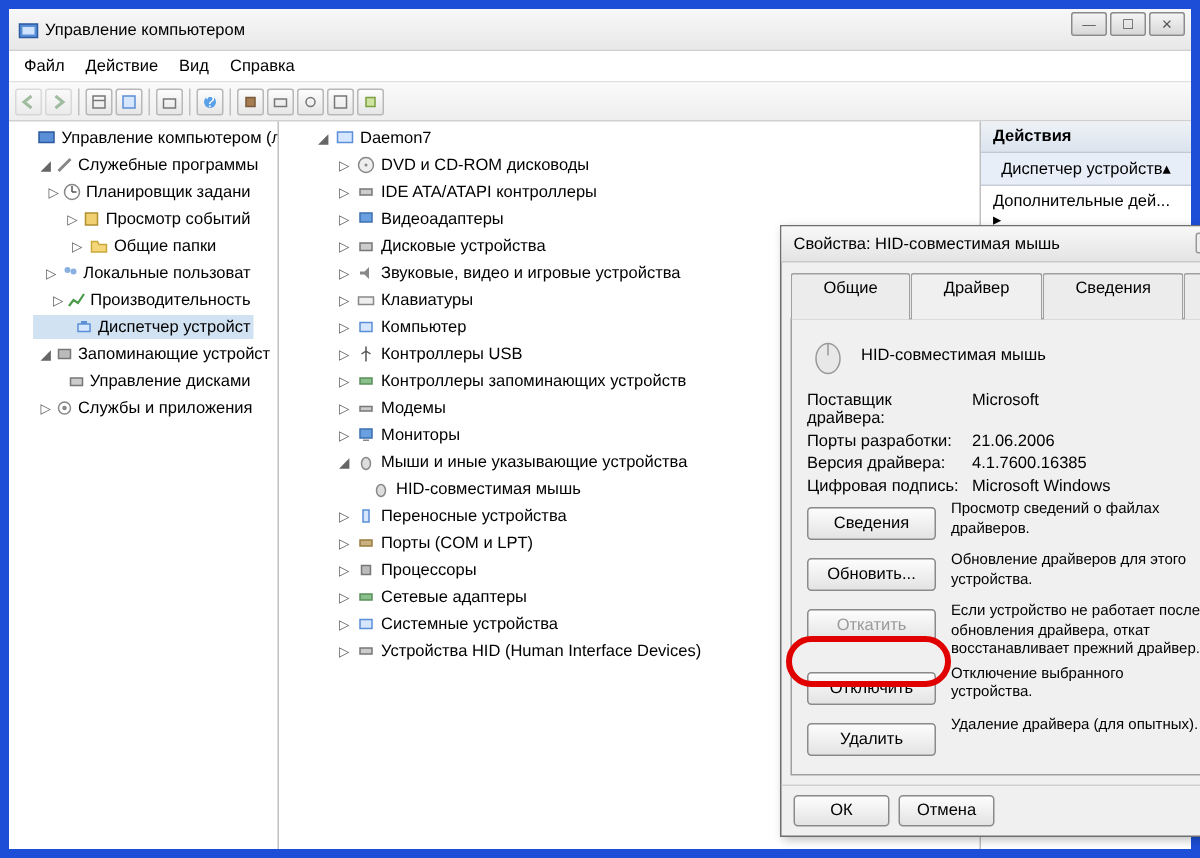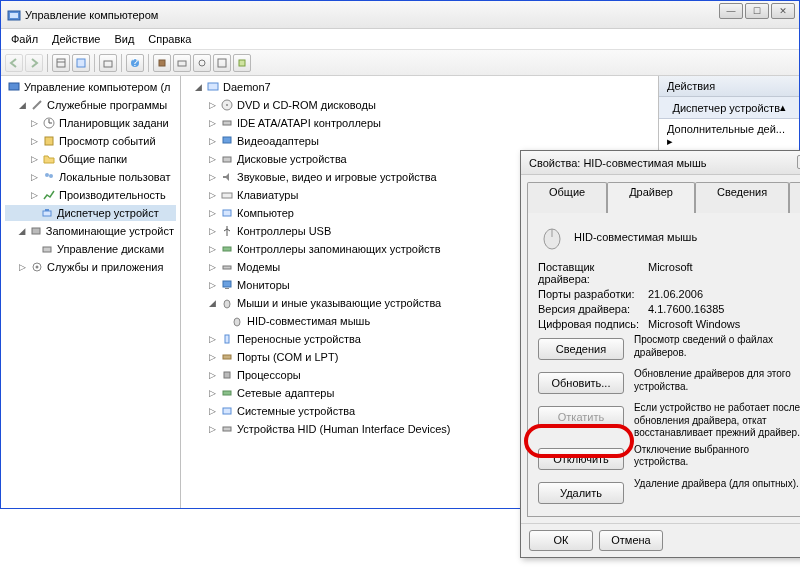--- a/index.html
+++ b/index.html
@@ -1,36 +1,36 @@
 <!DOCTYPE html>
 <html><head>
 <meta charset="utf-8">
 <style>
 *{box-sizing:border-box;margin:0;padding:0;font-family:Tahoma,Segoe UI,sans-serif;font-size:11px;color:#000;user-select:none}
 body{background:#fff;width:800px;height:572px;overflow:hidden;position:relative}
-.main-win{width:800px;height:509px;background:#fff;border:1px solid #1d4ed8;display:flex;flex-direction:column}
+.main-win{width:800px;height:572px;background:#fff;border:6px solid #1d4ed8;display:flex;flex-direction:column}
 .titlebar{height:28px;background:linear-gradient(#f8f8f8,#e8e8e8);border-bottom:1px solid #cfcfcf;display:flex;align-items:center;padding:0 6px;position:relative}
 .titlebar .title{margin-left:4px}
 .win-controls{position:absolute;right:4px;top:2px;display:flex;gap:2px}
 .win-btn{width:24px;height:16px;border:1px solid #8a8a8a;background:linear-gradient(#f4f4f4,#d8d8d8);border-radius:2px;display:flex;align-items:center;justify-content:center;font-size:9px;color:#555}
 .menubar{height:20px;display:flex;align-items:center;padding:10px 4px;gap:2px;border-bottom:1px solid #e0e0e0}
 .menubar span{padding:2px 6px}
 .toolbar{height:26px;display:flex;align-items:center;padding:0 4px;gap:2px;border-bottom:1px solid #d0d0d0;background:linear-gradient(#fafafa,#eee)}
 .tbtn{width:18px;height:18px;border:1px solid #b8b8b8;background:linear-gradient(#fdfdfd,#e6e6e6);border-radius:2px;display:flex;align-items:center;justify-content:center}
 .tbtn.disabled{opacity:.45}
 .tsep{width:1px;height:18px;background:#c0c0c0;margin:0 2px}
 .panes{flex:1;display:flex;min-height:0}
 .left{width:180px;border-right:1px solid #c0c0c0;overflow:hidden;padding:2px 0}
 .mid{flex:1;border-right:1px solid #c0c0c0;overflow:hidden;padding:2px 0;position:relative}
 .right{width:140px;display:flex;flex-direction:column}
-.right-hdr{background:linear-gradient(#eef2f7,#dbe3ee);border-bottom:1px solid #c0c8d4;padding:4px 8px;font-weight:normal}
+.right-hdr{background:linear-gradient(#eef2f7,#dbe3ee);border-bottom:1px solid #c0c8d4;padding:4px 8px;font-weight:bold}
 .right-sec{background:#e8eef7;border-bottom:1px solid #c5cddb;padding:4px 8px;display:flex;justify-content:center;align-items:center}
 .right-item{padding:4px 8px}
 .tree{list-style:none}
-.tree li{white-space:nowrap;padding:1px 4px}
+.tree li{white-space:nowrap;padding:1px 16px}
 .row{display:flex;align-items:center;gap:3px;padding:0 2px;height:16px}
 .row.sel{background:#d1e2f2}
 .tw{display:inline-block;width:9px;text-align:center;color:#666;font-size:9px}
 .ind{display:inline-block}
 .ic{width:14px;height:14px;display:inline-flex;align-items:center;justify-content:center}
 .dialog{position:absolute;left:520px;top:150px;width:300px;background:#f0f0f0;border:1px solid #6f6f6f;box-shadow:2px 2px 6px rgba(0,0,0,.25);z-index:10}
 .dlg-title{height:24px;background:linear-gradient(#f8f8f8,#e4e4e4);display:flex;align-items:center;padding:0 8px;border-bottom:1px solid #c8c8c8;position:relative}
 .dlg-close{position:absolute;right:4px;top:4px;width:18px;height:14px;border:1px solid #999;background:#eee;border-radius:2px;font-size:9px;display:flex;align-items:center;justify-content:center}
 .tabs{display:flex;padding:6px 6px 0 6px;gap:0}
 .tab{padding:3px 21px;border:1px solid #a0a0a0;border-bottom:none;background:#ececec;position:relative;top:1px;border-radius:2px 2px 0 0}

